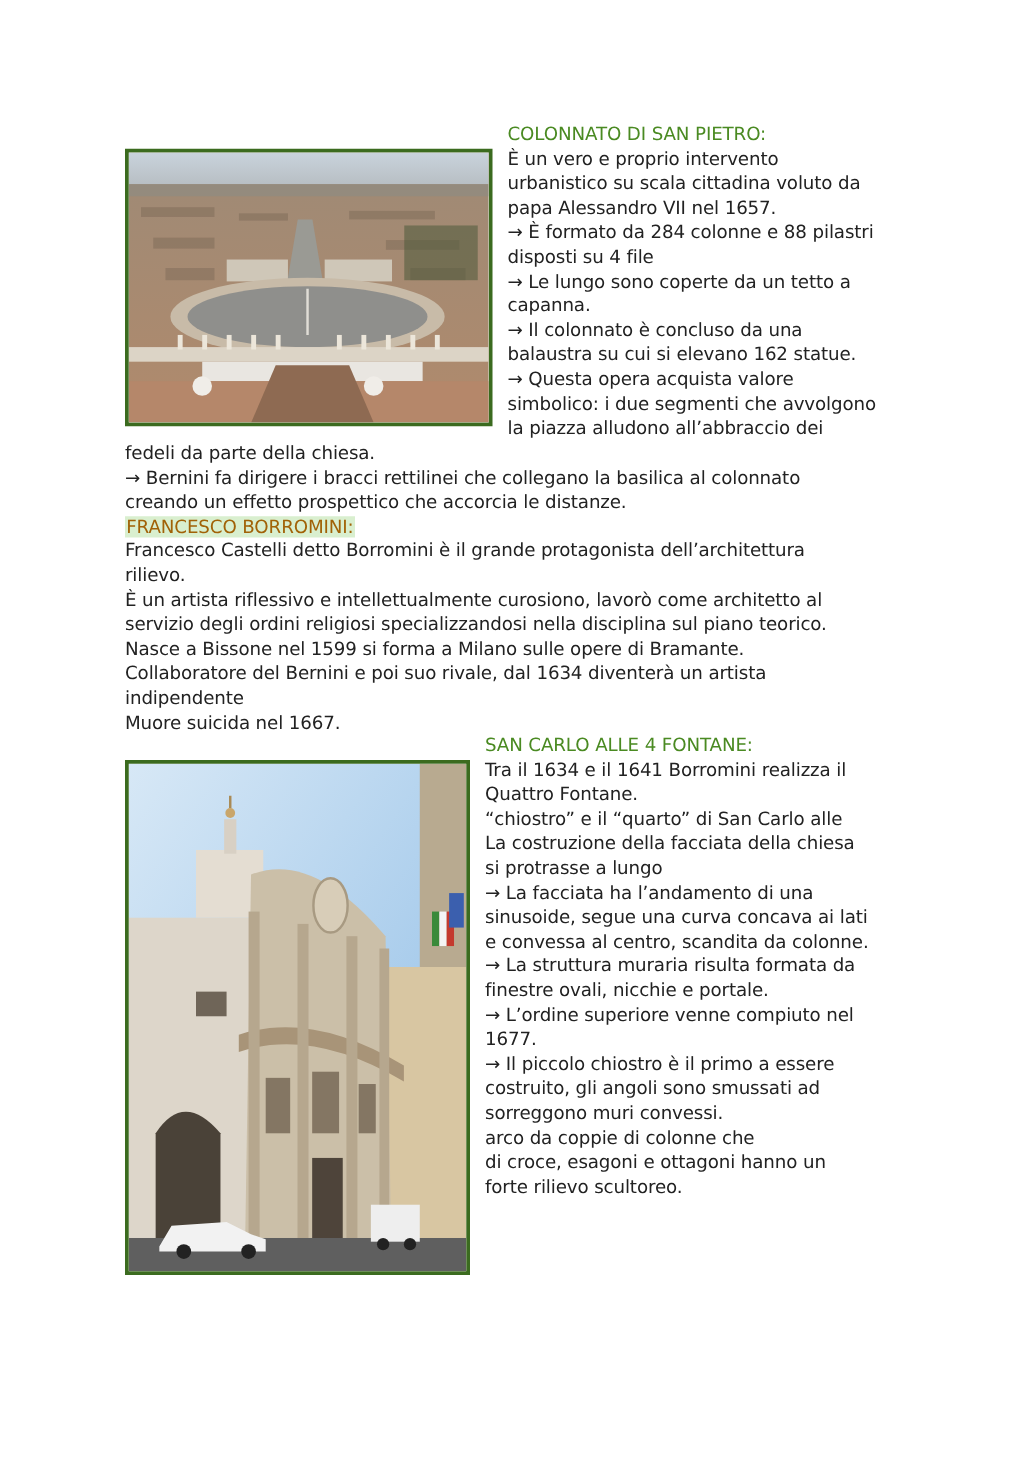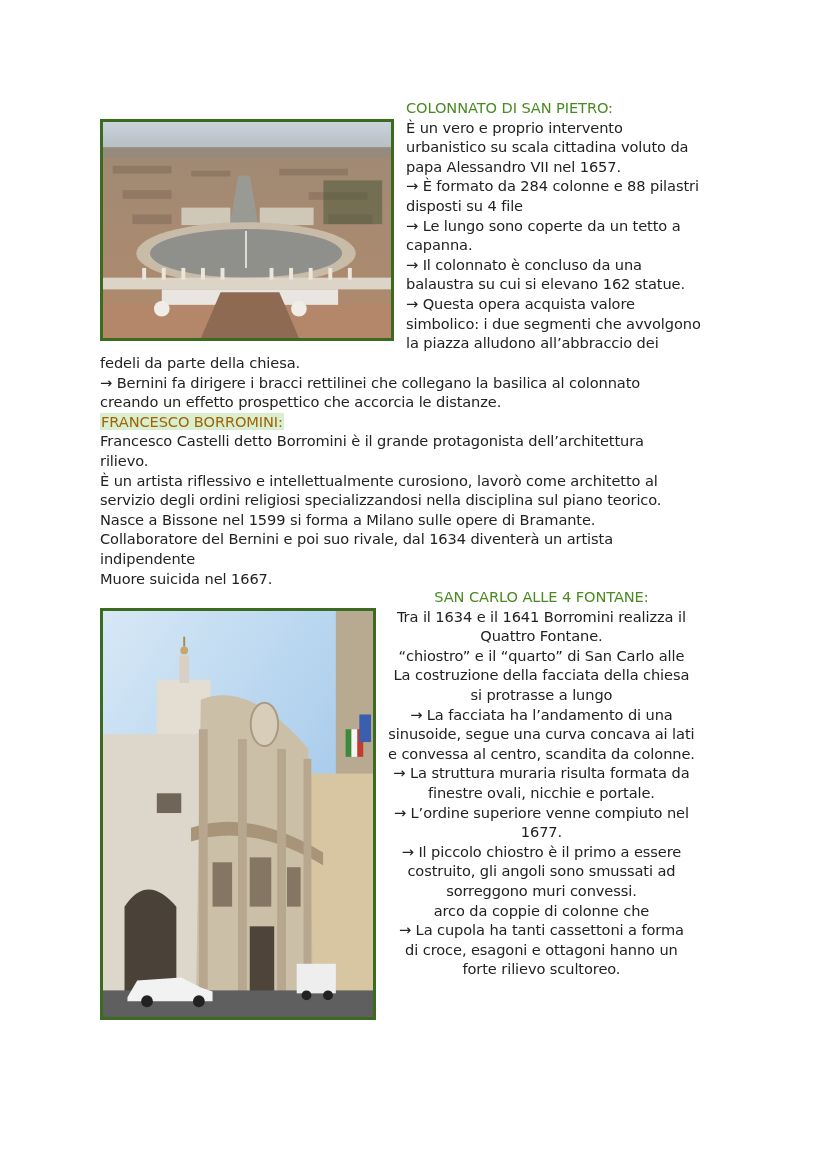--- a/index.html
+++ b/index.html
@@ -158,36 +158,35 @@
       <path d="M25 392 L35 375 L80 372 L100 382 L112 386 L112 396 L25 396 Z" fill="#f2f2f2"></path>
       <circle cx="45" cy="396" r="6" fill="#222"></circle>
         <circle cx="98" cy="396" r="6" fill="#222"></circle>
 
       <rect x="198" y="358" width="40" height="30" fill="#eeeeee"></rect>
       <circle cx="208" cy="390" r="5" fill="#222"></circle>
         <circle cx="230" cy="390" r="5" fill="#222"></circle>
     </svg>
   </div>
 
-  <div class="txt" style="left:388px; top:587px;text-align:center;">
+  <div class="txt" style="left:388px; top:587px;">
     <span class="line heading">SAN CARLO ALLE 4 FONTANE:</span>
     <span class="line">Tra il 1634 e il 1641 Borromini realizza il</span>
     <span class="line">Quattro Fontane.</span>
     <span class="line">“chiostro” e il “quarto” di San Carlo alle</span>
     <span class="line">La costruzione della facciata della chiesa</span>
     <span class="line">si protrasse a lungo</span>
     <span class="line">→ La facciata ha l’andamento di una</span>
     <span class="line">sinusoide, segue una curva concava ai lati</span>
     <span class="line">e convessa al centro, scandita da colonne.</span>
     <span class="line">→ La struttura muraria risulta formata da</span>
     <span class="line">finestre ovali, nicchie e portale.</span>
     <span class="line">→ L’ordine superiore venne compiuto nel</span>
     <span class="line">1677.</span>
     <span class="line">→ Il piccolo chiostro è il primo a essere</span>
     <span class="line">costruito, gli angoli sono smussati ad</span>
     <span class="line">sorreggono muri convessi.</span>
     <span class="line">arco da coppie di colonne che</span>
-    <span class="line">→ La cupola ha tanti cassettoni a forma</span>
     <span class="line">di croce, esagoni e ottagoni hanno un</span>
     <span class="line">forte rilievo scultoreo.</span>
   </div>
 
 </div>
 
 </body></html>

